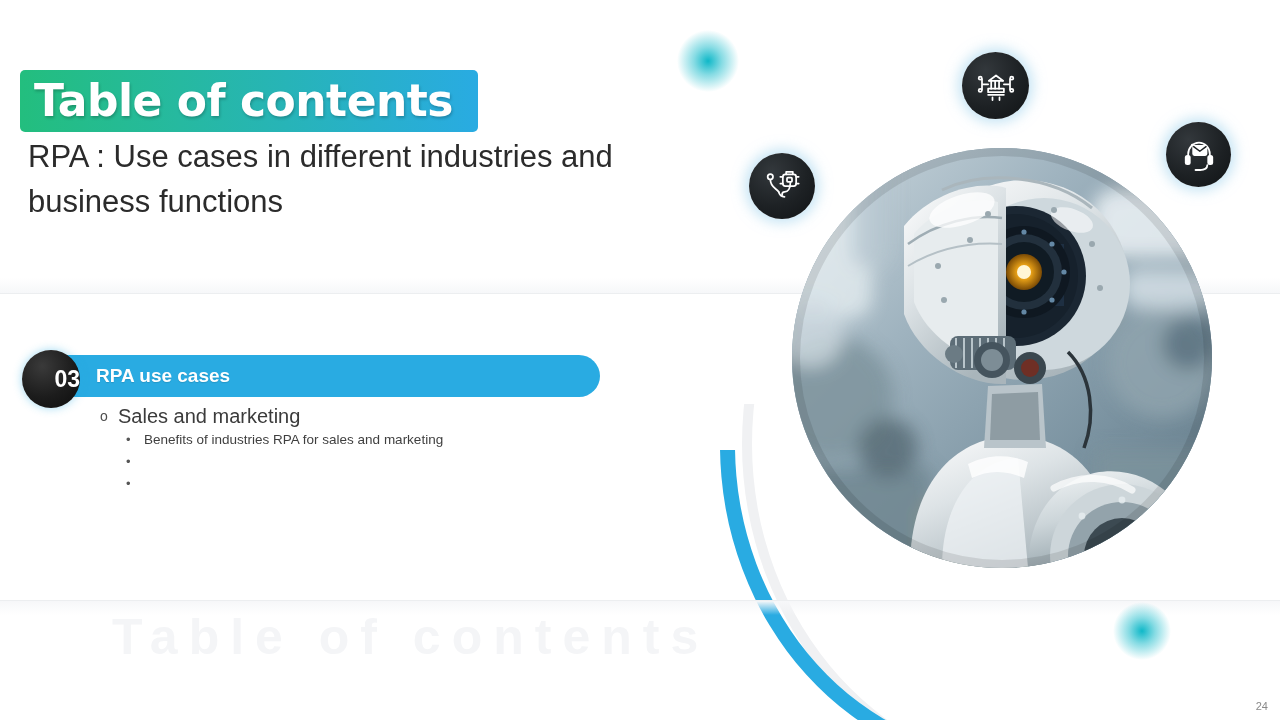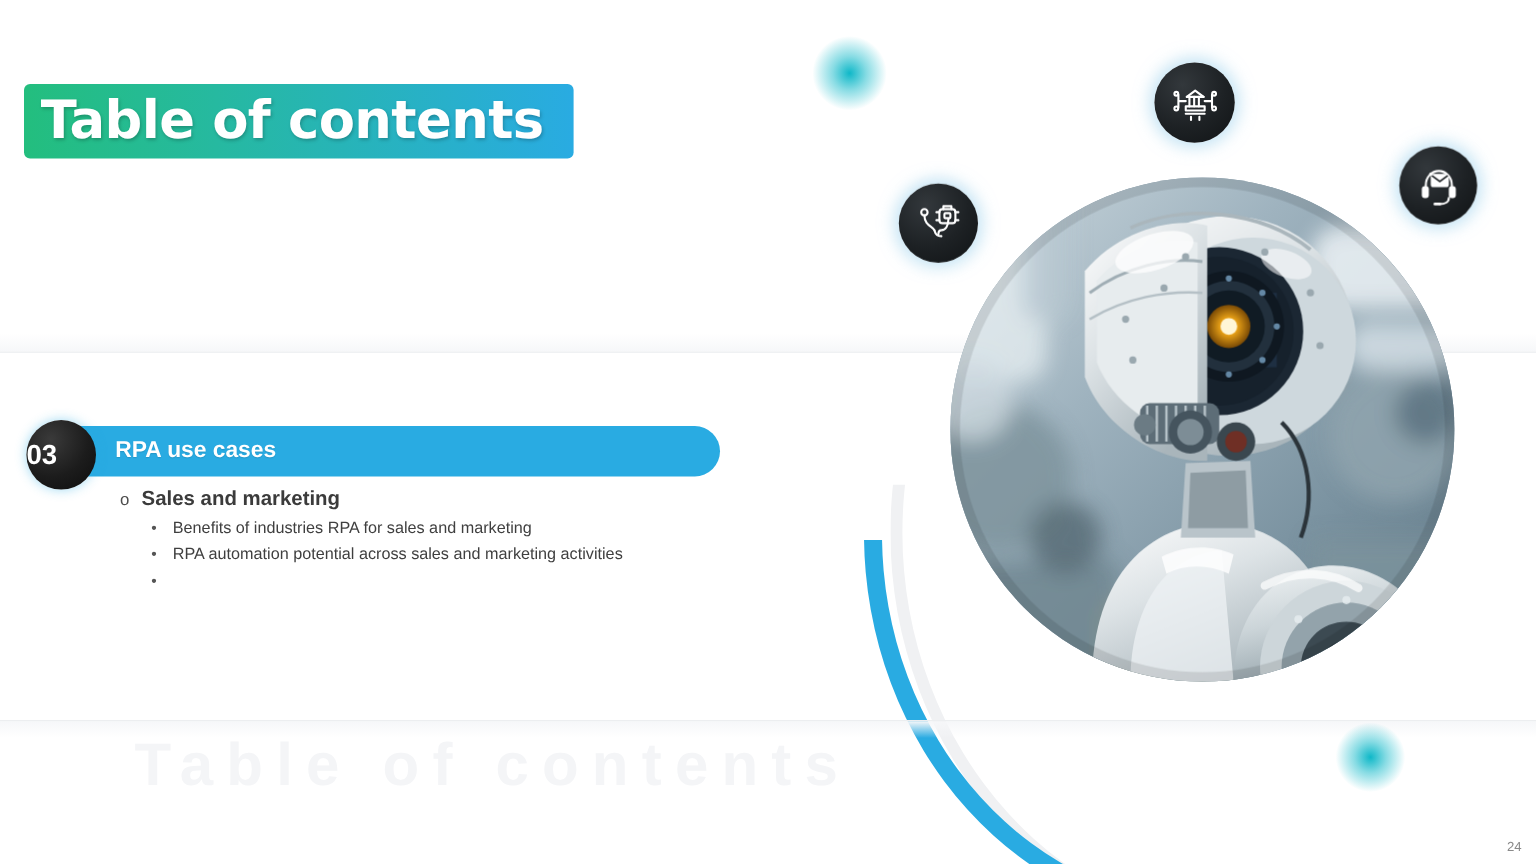--- a/index.html
+++ b/index.html
@@ -67,29 +67,29 @@
     background:#29ABE2;border-radius:21px;display:flex;align-items:center;
   }
   .sec-bar span{
     color:#ffffff;font-size:19px;font-weight:bold;padding-left:50px;
     text-shadow:0 1px 1px rgba(0,0,0,.12);
   }
   .sec-badge{
     position:absolute;left:22px;top:350px;width:58px;height:58px;border-radius:50%;
     background:radial-gradient(circle at 35% 28%,#3a3a3a 0%,#1c1c1c 55%,#0d0d0d 100%);
     box-shadow:0 0 10px rgba(41,171,226,.45);
-    display:flex;align-items:center;justify-content:flex-start;
+    display:flex;align-items:center;justify-content:flex-end;
   }
   .sec-badge span{color:#fff;font-size:23px;font-weight:bold;}
 
   
   .list{position:absolute;left:100px;top:406px;width:620px;}
   .l1{display:flex;align-items:flex-start;margin-bottom:3px;}
   .l1 .mk{width:18px;flex:0 0 18px;color:#4d4d4d;font-size:14px;line-height:20px;}
-  .l1 .tx{font-size:17px;font-weight:bold;color:#3b3b3b;line-height:20px;}
+  .l1 .tx{font-size:20px;font-weight:normal;color:#3b3b3b;line-height:20px;}
   .l2{display:flex;align-items:flex-start;margin-left:26px;margin-bottom:1px;}
   .l2 .mk{width:18px;flex:0 0 18px;color:#555;font-size:13px;line-height:21px;}
   .l2 .tx{font-size:13.5px;color:#3f3f3f;line-height:21px;}
 
   
   .watermark{
     position:absolute;left:112px;top:608px;
     font-size:50px;font-weight:bold;letter-spacing:11px;
     color:#f4f5f7;white-space:nowrap;
   }
@@ -324,40 +324,40 @@
       <path d="M25 42 L20 42" stroke-width="2.6"></path>
       <rect x="17" y="13" width="16" height="11" rx="1.5" fill="#ffffff" stroke="#ffffff"></rect>
       <path d="M17.6 14 L25 19.5 L32.4 14" stroke="#1d2124" stroke-width="1.8" fill="none"></path>
       <circle cx="16" cy="12" r="1.6" fill="#ffffff" stroke="none"></circle>
     </svg>
   </div>
 
   <div class="title-chip">
     <span>Table of contents</span>
   </div>
+  <div class="subtitle">RPA : Use cases in different industries and business functions</div>
 
   <div class="sec-bar">
     <span>RPA use cases</span>
   </div>
   <div class="sec-badge">
     <span>03</span>
   </div>
 
   <div class="list">
     <div class="l1">
       <div class="mk">o</div>
       <div class="tx">Sales and marketing</div>
     </div>
     <div class="l2">
       <div class="mk">•</div>
       <div class="tx">Benefits of industries RPA for sales and marketing</div>
     </div>
     <div class="l2">
       <div class="mk">•</div>
-      <div class="tx">RPA automation potential across sales and marketing activities</div>
     </div>
     <div class="l2">
       <div class="mk">•</div>
     </div>
   </div>
 
   <div class="watermark">Table of contents</div>
 
   <div class="pageno">24</div>
 

